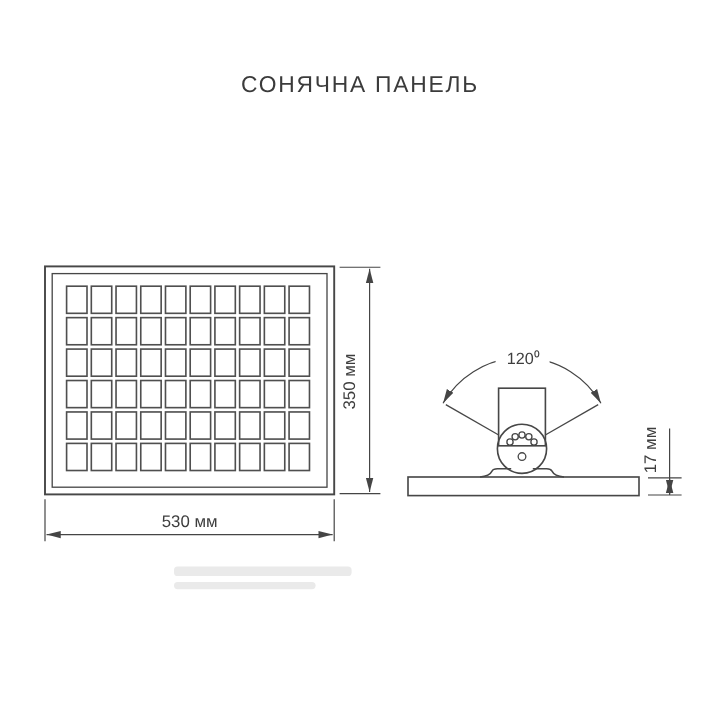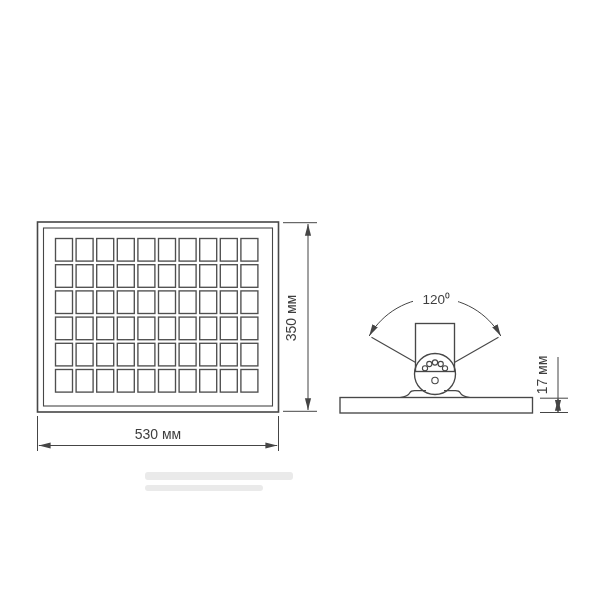--- a/index.html
+++ b/index.html
@@ -14,20 +14,21 @@
   .dimtext{font-family:"Liberation Sans", sans-serif;font-size:14px;fill:#3e3e3e;}
   .angletext{font-family:"Liberation Sans", sans-serif;font-size:13.5px;fill:#3e3e3e;}
   .arrfill{fill:#454545;stroke:none;}
   .ghost{fill:#eaeaea;}
 </style>
 </head>
 <body>
 
 <div class="page">
 
+  <h1 class="title">СОНЯЧНА ПАНЕЛЬ</h1>
 
   <svg width="600" height="600" viewBox="0 0 600 600">
     <defs>
       <marker id="arr" markerWidth="13" markerHeight="9" refX="11.8" refY="4.5" orient="auto-start-reverse" markerUnits="userSpaceOnUse">
         <path d="M0,1.4 L11.8,4.5 L0,7.6 Z" class="arrfill"></path>
       </marker>
     </defs>
 
     <g>
       <rect class="ghost" x="145" y="472" width="148" height="8" rx="3"></rect>

